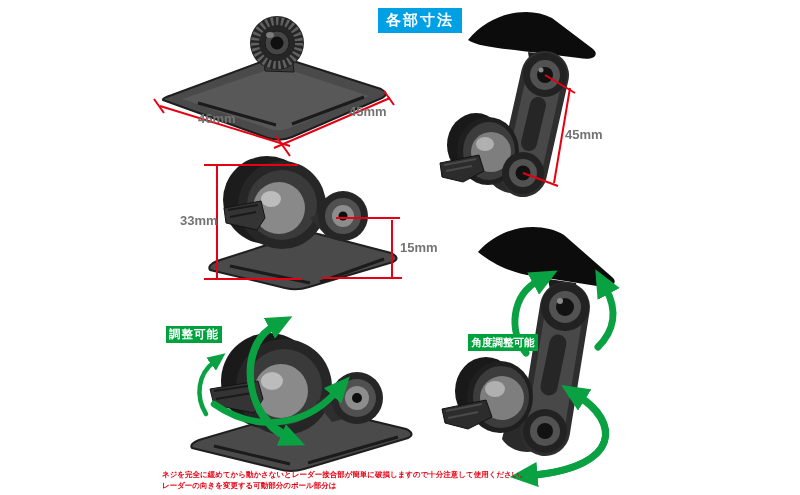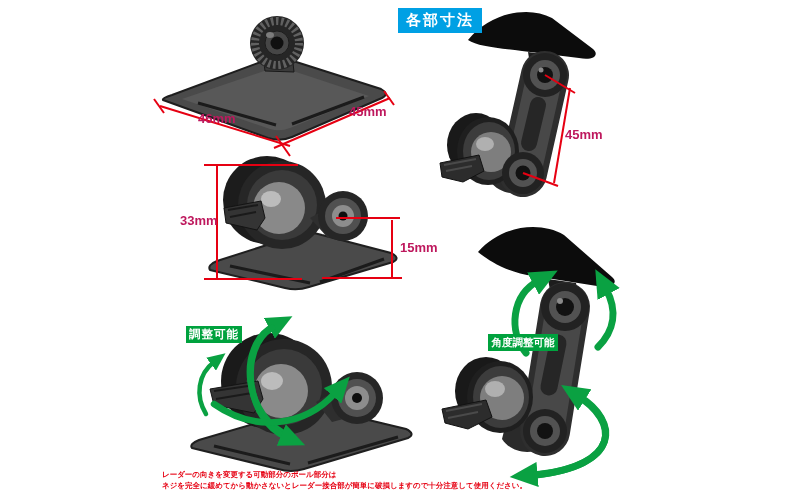--- a/index.html
+++ b/index.html
@@ -1,25 +1,25 @@
 <!DOCTYPE html>
 <html><head>
 <meta charset="utf-8">
 <style>
   html,body{margin:0;padding:0;background:#fff;}
   body{font-family:"Liberation Sans","DejaVu Sans",sans-serif;}
   .stage{position:relative;width:800px;height:495px;background:#ffffff;overflow:hidden;}
   .fig{position:absolute;overflow:visible;}
   svg{overflow:visible;}
-  .badge{position:absolute;color:#fff;font-weight:bold;display:flex;align-items:center;justify-content:center;white-space:nowrap;margin-left:20px;}
+  .badge{position:absolute;color:#fff;font-weight:bold;display:flex;align-items:center;justify-content:center;white-space:nowrap;}
   .badge-blue{left:378px;top:8px;width:84px;height:25px;background:#00a0e4;font-size:15px;letter-spacing:2px;}
   .badge-green{background:#00a23e;}
   .badge-adjust{left:166px;top:326px;width:56px;height:17px;font-size:11.5px;letter-spacing:1px;}
   .badge-angle{left:468px;top:334px;width:70px;height:17px;font-size:10.5px;}
-  .dim-label{position:absolute;font-weight:bold;color:#be185d;font-size:13px;white-space:nowrap;}
+  .dim-label{position:absolute;font-weight:bold;color:#737373;font-size:13px;white-space:nowrap;}
   .warn{position:absolute;left:162px;top:470px;color:#e60012;font-weight:bold;font-size:7.5px;line-height:10.5px;white-space:nowrap;}
 </style>
 </head>
 <body>
 
 <div class="stage">
 
   <svg class="fig" style="left:150px;top:8px;" width="245" height="145" viewBox="0 0 245 145">
     <g>
       <path d="M13,92 L118,130 Q130,134 142,129 L232,90 Q240,86 231,81 L140,52 Q128,48 116,52 L22,87 Q12,90 13,92 Z" fill="#4a4a4a" stroke="#1e1e1e" stroke-width="2"></path>
@@ -168,17 +168,17 @@
   <div class="badge badge-green badge-adjust">調整可能</div>
   <div class="badge badge-green badge-angle">角度調整可能</div>
 
   <div class="dim-label" style="left:198px;top:111px;">46mm</div>
   <div class="dim-label" style="left:349px;top:104px;">45mm</div>
   <div class="dim-label" style="left:565px;top:127px;">45mm</div>
   <div class="dim-label" style="left:180px;top:213px;">33mm</div>
   <div class="dim-label" style="left:400px;top:240px;">15mm</div>
 
   <div class="warn">
+    <div>ネジを完全に緩めてから動かさないとレーダー接合部が簡単に破損しますので十分注意して使用ください。</div>
     <div>レーダーの向きを変更する可動部分のボール部分は</div>
-    <div>ネジを完全に緩めてから動かさないとレーダー接合部が簡単に破損しますので十分注意して使用ください。</div>
   </div>
 
 </div>
 
 </body></html>

